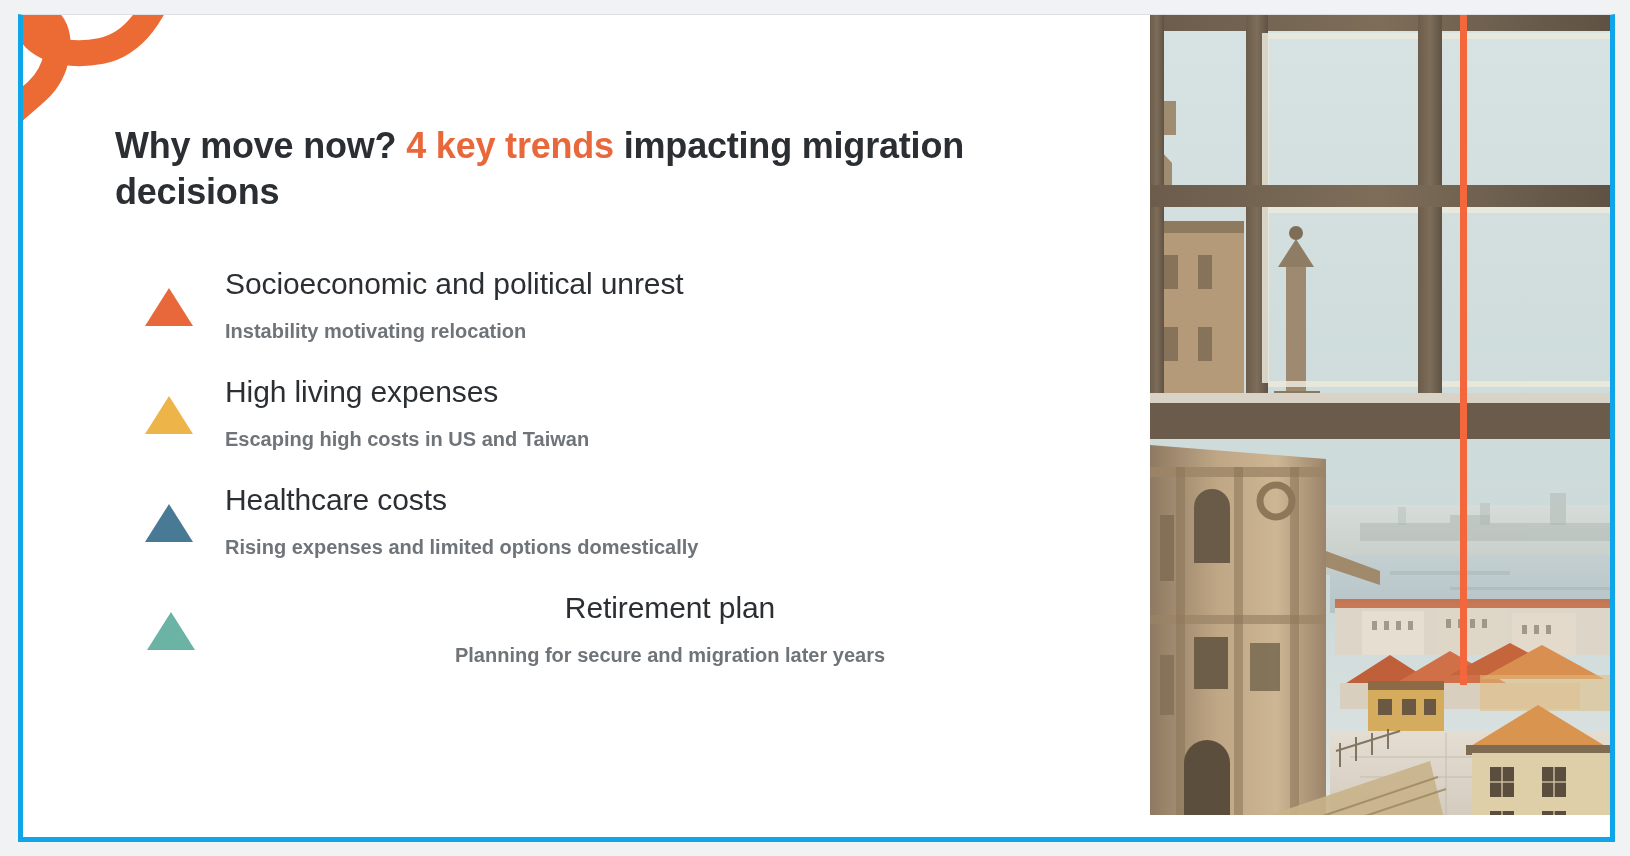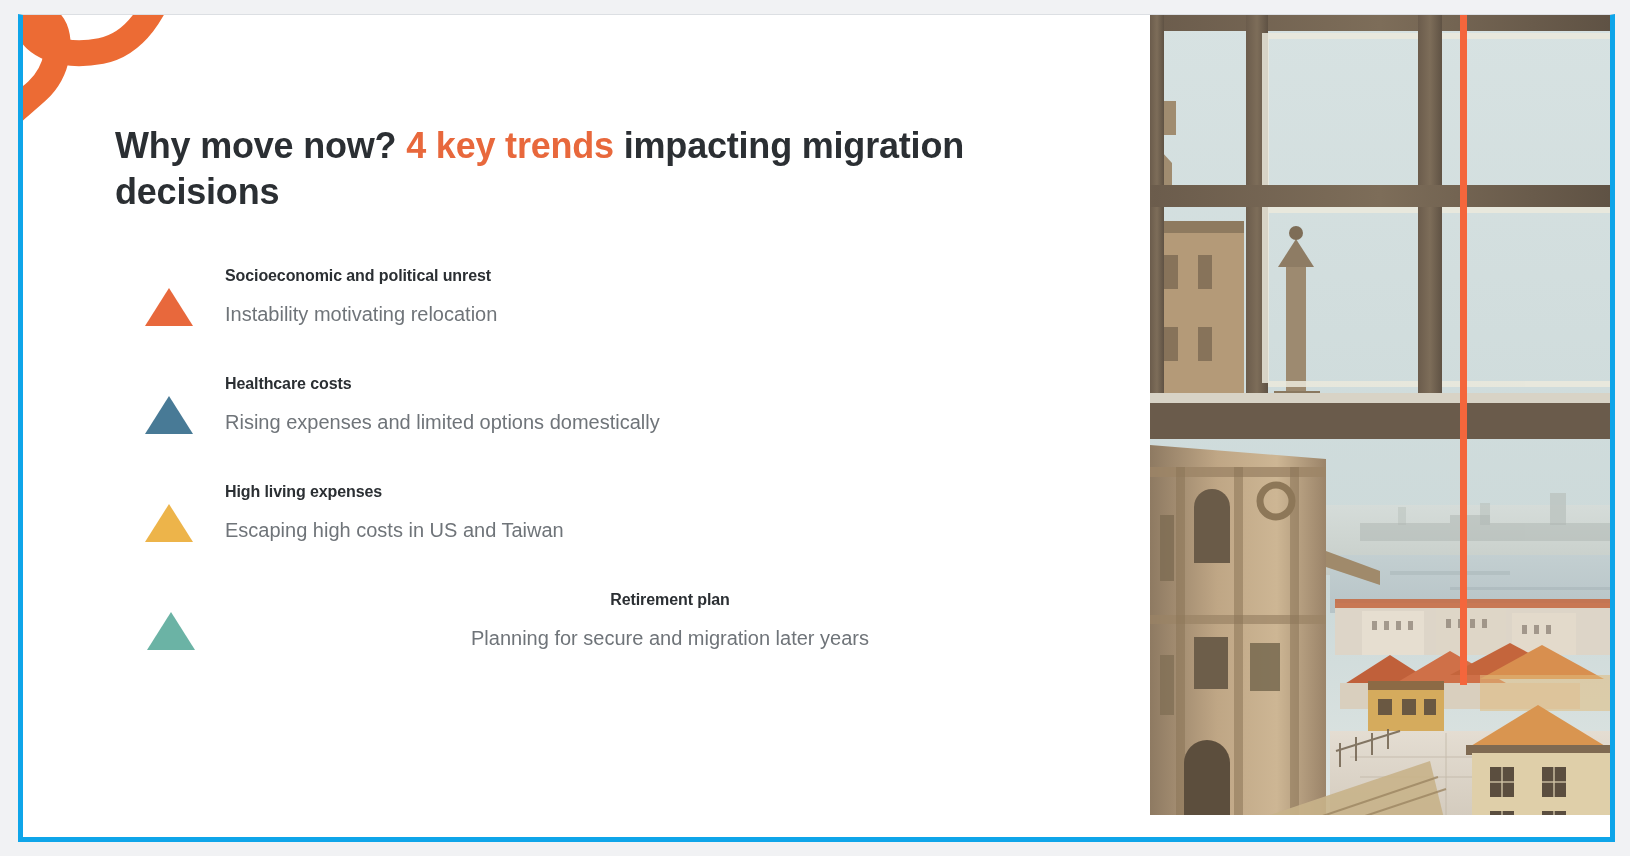--- a/index.html
+++ b/index.html
@@ -95,33 +95,33 @@
   .tri {
     width: 0;
     height: 0;
     border-left: 24px solid transparent;
     border-right: 24px solid transparent;
     border-bottom: 38px solid #e8683c;
   }
 
   .trend-title {
     display: block;
-    font-size: 16px;
-    font-weight: 700;
+    font-size: 30px;
+    font-weight: 400;
     color: #2b2f33;
     letter-spacing: -0.1px;
     line-height: 1.2;
     padding-top: 9px;
   }
 
   .trend-sub {
     display: block;
     margin-top: 17px;
     font-size: 20px;
-    font-weight: 400;
+    font-weight: 700;
     color: #6f7479;
     line-height: 1.25;
   }
 
   
   .photo-panel {
     position: absolute;
     right: 0;
     top: 0;
     width: 460px;
@@ -188,32 +188,32 @@
         <li class="trend-item">
           <span class="tri-wrap">
             <span class="tri" style="border-bottom-color:#e8683c"></span>
           </span>
           <span class="trend-title">Socioeconomic and political unrest</span>
           <span class="trend-sub">Instability motivating relocation</span>
         </li>
 
         <li class="trend-item">
           <span class="tri-wrap">
+            <span class="tri" style="border-bottom-color:#edb44a"></span>
+          </span>
+          <span class="trend-title">High living expenses</span>
+          <span class="trend-sub">Escaping high costs in US and Taiwan</span>
+        </li>
+
+        <li class="trend-item">
+          <span class="tri-wrap">
             <span class="tri" style="border-bottom-color:#487a96"></span>
           </span>
           <span class="trend-title">Healthcare costs</span>
           <span class="trend-sub">Rising expenses and limited options domestically</span>
-        </li>
-
-        <li class="trend-item">
-          <span class="tri-wrap">
-            <span class="tri" style="border-bottom-color:#edb44a"></span>
-          </span>
-          <span class="trend-title">High living expenses</span>
-          <span class="trend-sub">Escaping high costs in US and Taiwan</span>
         </li>
 
         <li class="trend-item">
           <span class="tri-wrap">
             <span class="tri" style="border-bottom-color:#6bb3a5"></span>
           </span>
           <span class="trend-title">Retirement plan</span>
           <span class="trend-sub">Planning for secure and migration later years</span>
         </li>
 

